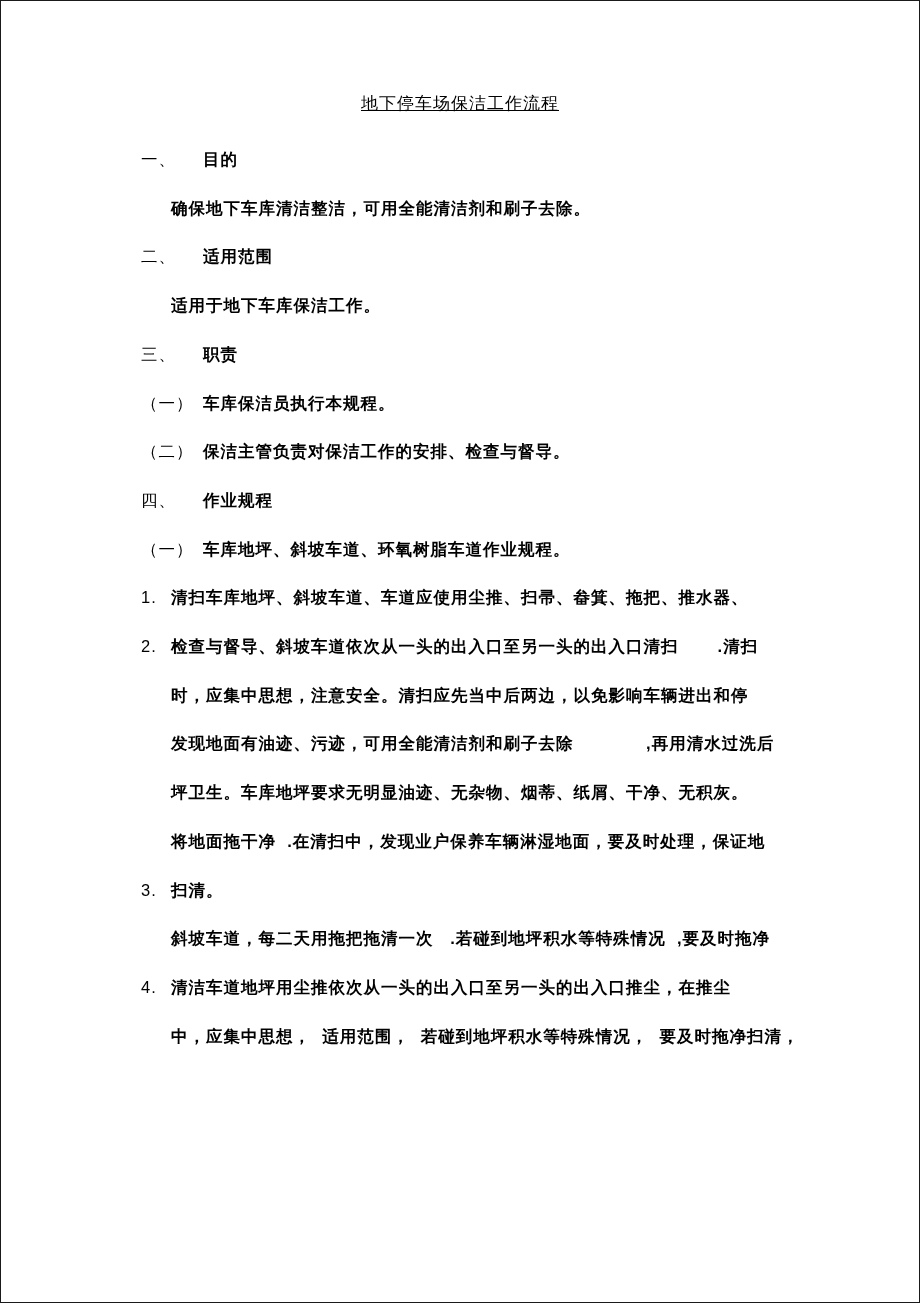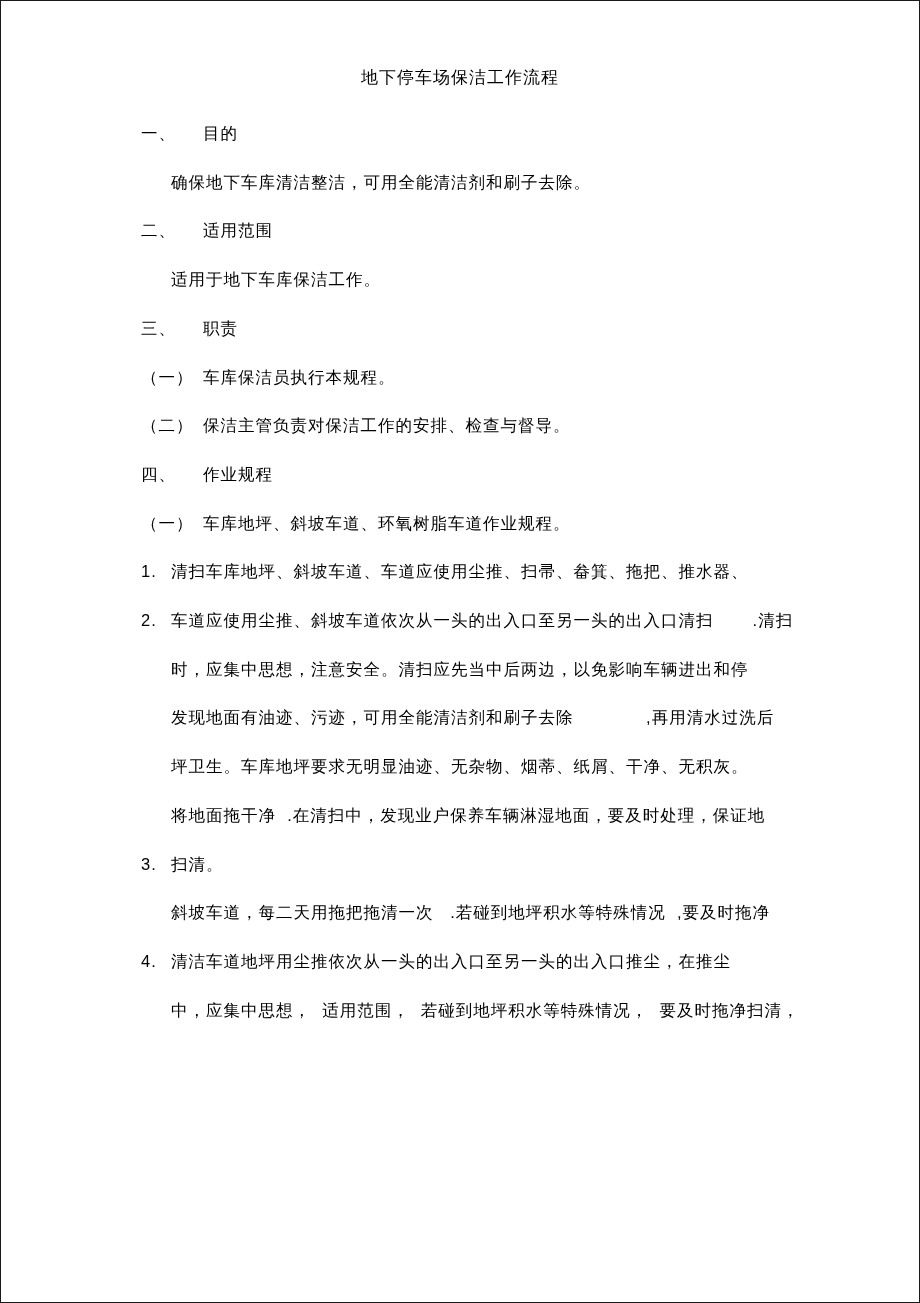--- a/index.html
+++ b/index.html
@@ -12,26 +12,27 @@
     width: 920px;
     height: 1303px;
     box-sizing: border-box;
     background: #ffffff;
     border: 1px solid #1a1a1a;
     color: #000000;
     font-family: "Liberation Sans", "DejaVu Sans", sans-serif;
     overflow: hidden;
   }
   .doc-title {
-    padding-top: 62px;
+    padding-top: 88px;
     text-align: center;
     font-size: 17px;
     letter-spacing: 1px;
     line-height: 30px;
     white-space: pre-wrap;
+    text-decoration: underline;
   }
   .doc-body {
     padding: 16px 70px 0 140px;
     font-size: 16.5px;
     letter-spacing: 1px;
   }
   .block {
     display: flex;
     align-items: flex-start;
   }
@@ -44,20 +45,21 @@
   .block.numbered .marker {
     flex: 0 0 30px;
   }
   .block .content {
     flex: 1 1 auto;
     min-width: 0;
   }
   .block .line {
     line-height: 48.7px;
     white-space: pre-wrap;
+    font-weight: bold;
   }
 </style>
 </head>
 <body>
 
 <div class="page">
   <div class="doc-title">地下停车场保洁工作流程</div>
   <div class="doc-body">
       <div class="block heading">
         <span class="marker">一、</span>
@@ -115,21 +117,21 @@
       </div>
       <div class="block numbered">
         <span class="marker">1.</span>
         <div class="content">
           <div class="line">清扫车库地坪、斜坡车道、车道应使用尘推、扫帚、畚箕、拖把、推水器、</div>
         </div>
       </div>
       <div class="block numbered">
         <span class="marker">2.</span>
         <div class="content">
-          <div class="line">车道应使用尘推、斜坡车道依次从一头的出入口至另一头的出入口清扫       .清扫</div>
+          <div class="line">检查与督导、斜坡车道依次从一头的出入口至另一头的出入口清扫       .清扫</div>
           <div class="line">时，应集中思想，注意安全。清扫应先当中后两边，以免影响车辆进出和停</div>
           <div class="line">发现地面有油迹、污迹，可用全能清洁剂和刷子去除             ,再用清水过洗后</div>
           <div class="line">坪卫生。车库地坪要求无明显油迹、无杂物、烟蒂、纸屑、干净、无积灰。</div>
           <div class="line">将地面拖干净  .在清扫中，发现业户保养车辆淋湿地面，要及时处理，保证地</div>
         </div>
       </div>
       <div class="block numbered">
         <span class="marker">3.</span>
         <div class="content">
           <div class="line">扫清。</div>

